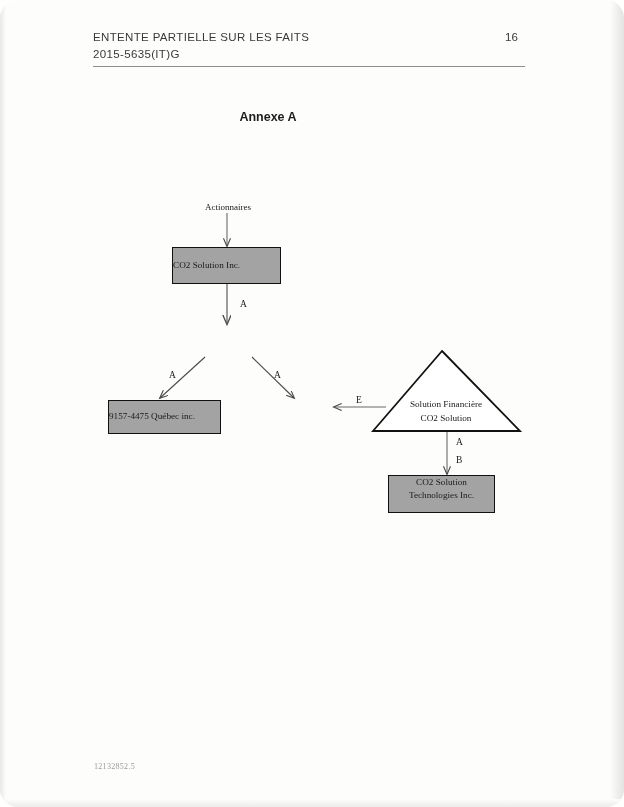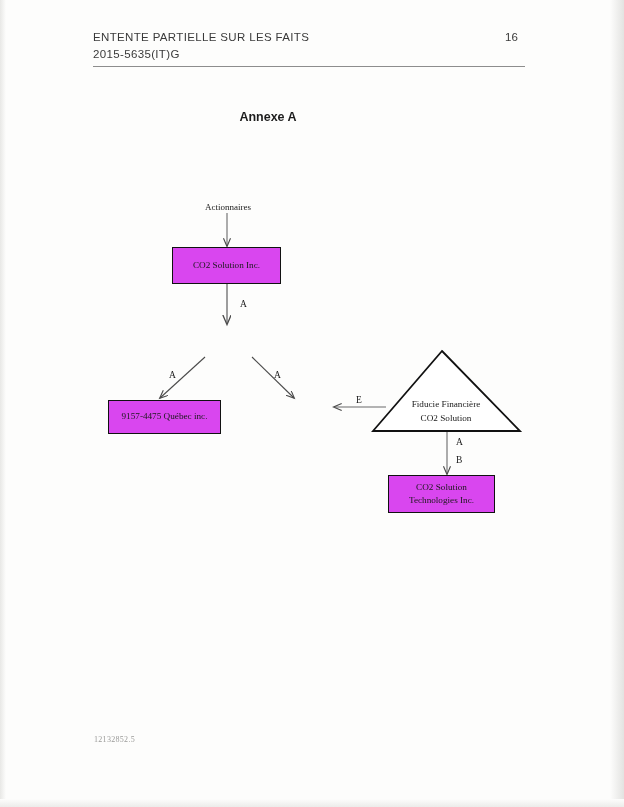--- a/index.html
+++ b/index.html
@@ -9,20 +9,21 @@
   }
   body {
     font-family: "Liberation Serif", serif;
   }
   .page {
     position: relative;
     width: 624px;
     height: 807px;
     background: #fdfdfc;
     overflow: hidden;
+    border-radius: 18px;
   }
   
   .scan-edge-left {
     position: absolute;
     left: 0; top: 0;
     width: 6px; height: 807px;
     background: linear-gradient(to right, #e8e8e6, #fdfdfc);
   }
   .scan-edge-right {
     position: absolute;
@@ -92,24 +93,24 @@
   .diagram {
     position: absolute;
     left: 0;
     top: 8px;
     width: 624px;
     height: 804px;
   }
   .node-box {
     position: absolute;
     border: 1.6px solid #111111;
-    background: #d946ef;
+    background: #a3a3a3;
     display: flex;
     align-items: center;
-    justify-content: center;
+    justify-content: flex-start;
     text-align: center;
     font-family: "Liberation Serif", serif;
     font-size: 9.2px;
     color: #1a1a1a;
     line-height: 1.45;
     box-sizing: border-box;
   }
   .node-box span { display: block; }
 
   .free-label {
@@ -141,21 +142,21 @@
     top: 0;
     width: 624px;
     height: 807px;
     overflow: visible;
   }
 
   
   .footer-ref {
     position: absolute;
     left: 94px;
-    top: 735px;
+    top: 762px;
     font-family: "Liberation Serif", serif;
     font-size: 8px;
     color: #9a9a98;
     letter-spacing: 0.3px;
   }
 </style>
 </head>
 <body>
 
 <div class="page">
@@ -208,21 +209,21 @@
     <div class="edge-label" style="left:274px; top:362px;">A</div>
 
     <div class="node-box" style="left:108px; top:392px; width:113px; height:34px;">
       <span>9157-4475 Québec inc.</span>
     </div>
 
 
     <div class="edge-label" style="left:356px; top:387px;">E</div>
 
     <div class="tri-label" style="left:371px; top:390px;">
-      <div>Fiducie Financière</div>
+      <div>Solution Financière</div>
       <div>CO2 Solution</div>
     </div>
 
     <div class="edge-label" style="left:456px; top:429px;">A</div>
     <div class="edge-label" style="left:456px; top:447px;">B</div>
 
     <div class="node-box" style="left:388px; top:467px; width:107px; height:38px; flex-direction:column;">
       <span>CO2 Solution</span>
       <span>Technologies Inc.</span>
     </div>

